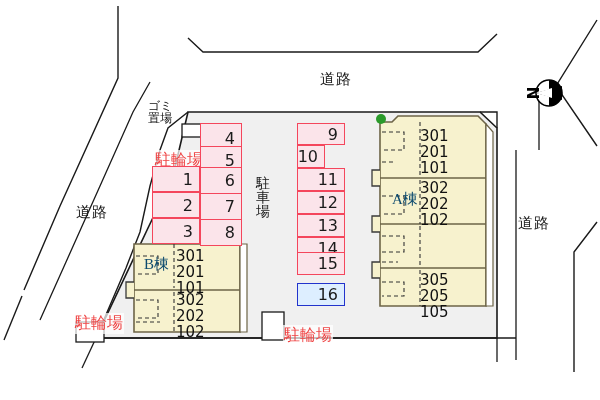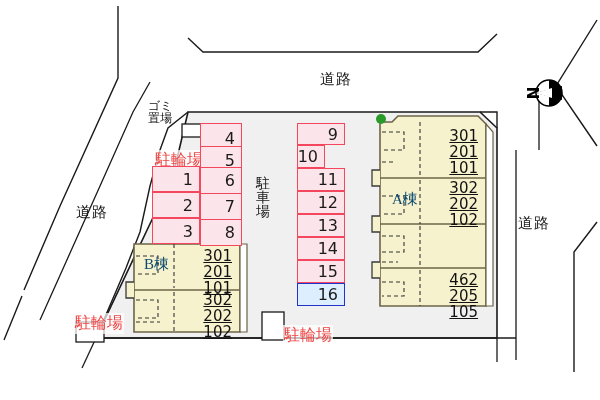--- a/index.html
+++ b/index.html
@@ -25,21 +25,21 @@
   .vtext{position:absolute;font-size:14px;line-height:1.0;
          color:#1a1a1a;text-align:center;}
   .vtext span{display:block;}
 
   
   .boxlbl{position:absolute;font-size:16px;color:#ef4444;
           background:rgba(255,255,255,0.72);padding:0 1px;white-space:nowrap;}
 
   
   .units{position:absolute;font-size:15px;line-height:16px;
-         color:#111;text-align:right;text-decoration:underline;}
+         color:#111;text-align:left;}
   .units span{display:block;}
 
   .bldg-name{position:absolute;font-size:15px;color:#0c4a6e;white-space:nowrap;font-family:Liberation Serif, serif;}
 
   .gomi{position:absolute;font-size:12px;line-height:12px;color:#111;}
   .gomi .col{display:inline-block;vertical-align:top;}
   .gomi .col span{display:block;}
 
   .compass-n{position:absolute;font-size:15px;font-weight:bold;color:#000;
              transform:rotate(-90deg);transform-origin:center center;}
@@ -196,38 +196,38 @@
     <div class="stall" style="left:200px;top:219px;width:42px;height:27px;">8</div>
   </div>
 
   <div>
     <div class="stall" style="left:297px;top:123px;width:48px;height:22px;">9</div>
     <div class="stall" style="left:297px;top:145px;width:28px;height:23px;">10</div>
     <div class="stall" style="left:297px;top:168px;width:48px;height:23px;">11</div>
     <div class="stall" style="left:297px;top:191px;width:48px;height:23px;">12</div>
     <div class="stall" style="left:297px;top:214px;width:48px;height:23px;">13</div>
     <div class="stall" style="left:297px;top:237px;width:48px;height:23px;">14</div>
-    <div class="stall" style="left:297px;top:260px;width:48px;height:23px;">15</div>
+    <div class="stall" style="left:297px;top:252px;width:48px;height:23px;">15</div>
     <div class="stall alt" style="left:297px;top:283px;width:48px;height:23px;">16</div>
   </div>
 
   <div class="bldg-name" style="left:392px;top:190px;">A棟</div>
 
   <div class="units" style="left:420px;top:128px;width:58px;">
     <span>301</span>
     <span>201</span>
     <span>101</span>
   </div>
   <div class="units" style="left:420px;top:180px;width:58px;">
     <span>302</span>
     <span>202</span>
     <span>102</span>
   </div>
   <div class="units" style="left:420px;top:272px;width:58px;">
-    <span>462</span>
+    <span>305</span>
     <span>205</span>
     <span>105</span>
   </div>
 
   <div class="bldg-name" style="left:144px;top:255px;">B棟</div>
 
   <div class="units" style="left:176px;top:248px;width:56px;">
     <span>301</span>
     <span>201</span>
     <span>101</span>

